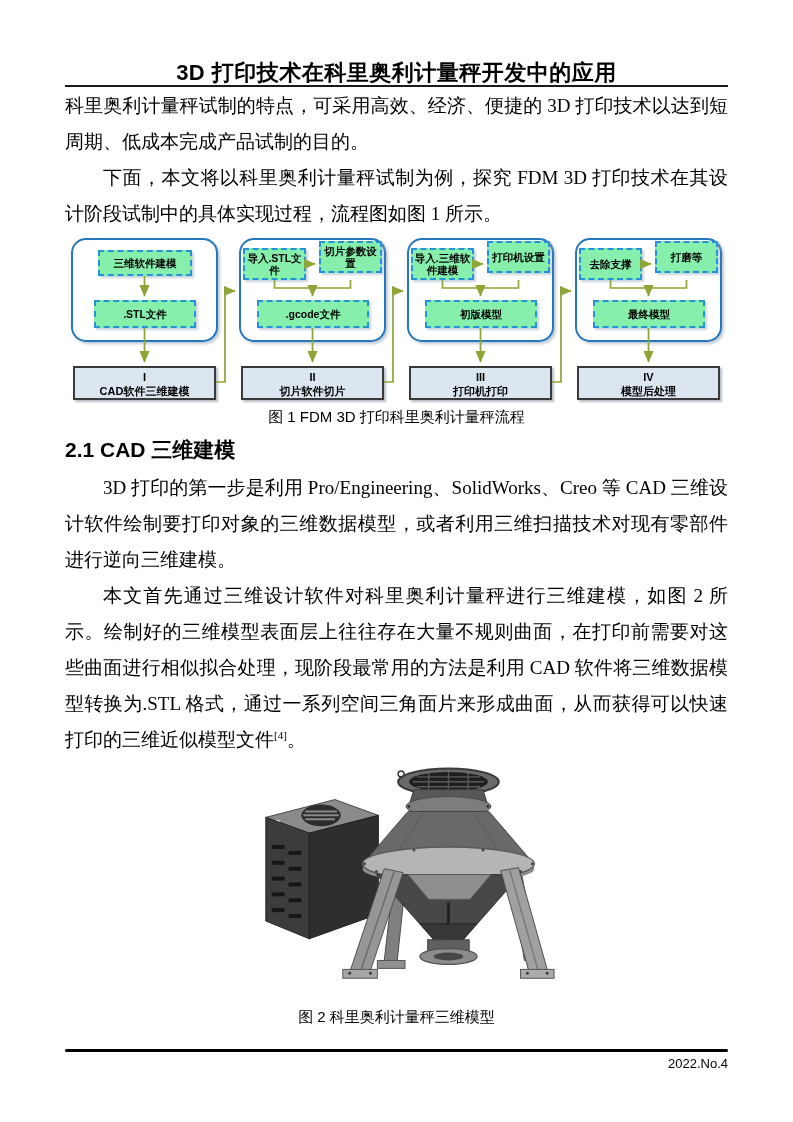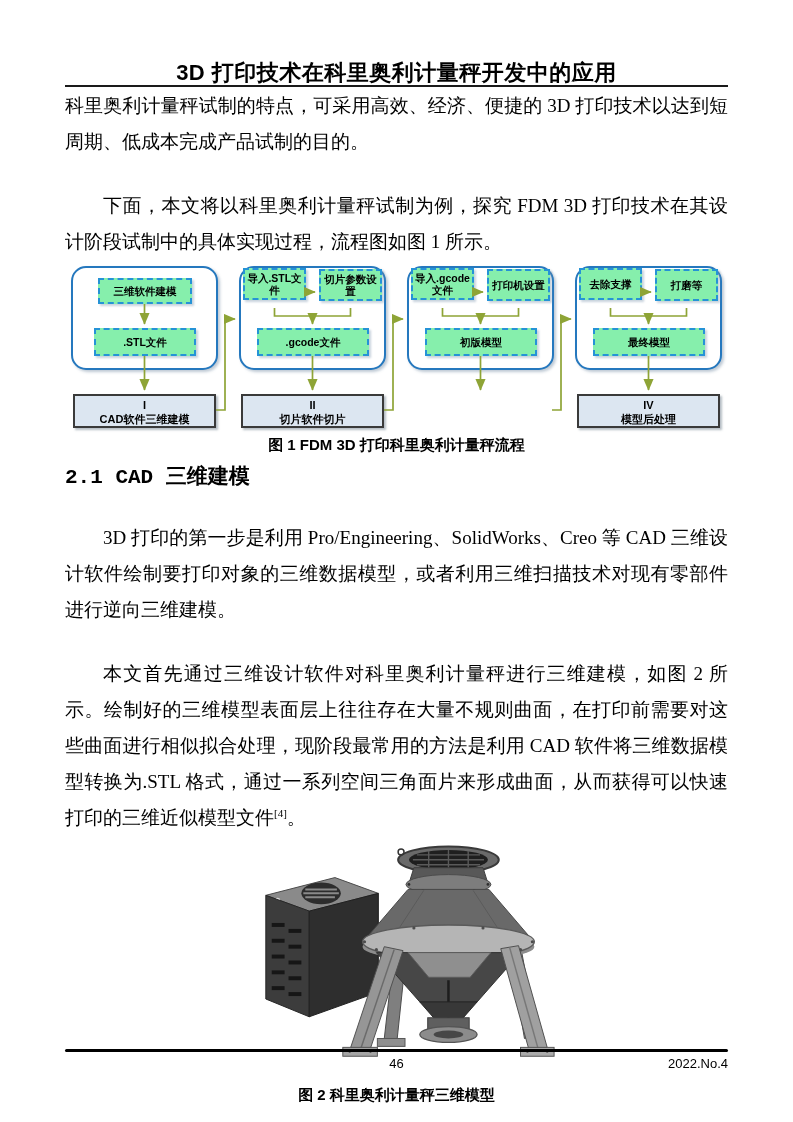--- a/index.html
+++ b/index.html
@@ -21,21 +21,21 @@
   }
   .header-rule {
     position: absolute; top: 85px; left: 65px; width: 663px; height: 2px;
     background: #1a1a1a;
   }
   .body-flow { position: absolute; top: 88px; left: 65px; width: 663px; }
   p.body-text {
     font-size: 19px; line-height: 36px;
     text-align: justify;
   }
-  p.indent { text-indent: 2em; margin-top: 28px; }
+  p.indent { text-indent: 2em; }
 
   
   .flowchart {
     position: relative; width: 663px; height: 166px;
     margin: 4px 0 0 0;
     font-family: "Liberation Sans", "DejaVu Sans", sans-serif;
   }
   .stage { position: absolute; top: 0; width: 159px; height: 166px; }
   .s0 { left: 0; } .s1 { left: 168px; } .s2 { left: 336px; } .s3 { left: 504px; }
   .round {
@@ -53,33 +53,33 @@
   .dbox {
     position: absolute;
     border: 2px dashed #2593d6; background: #86efac;
     box-shadow: 2px 2px 2px rgba(120,145,170,.4);
     display: flex; align-items: center; justify-content: center;
     text-align: center; font-weight: bold; font-size: 10.5px; line-height: 12px;
     color: #000;
   }
   .s0 .b1 { left: 33px; top: 14px; width: 94px;  height: 26px; }
   .s0 .b2 { left: 29px; top: 64px; width: 102px; height: 28px; }
-  .bl { left: 10px; top: 4px; width: 63px; height: 32px; }
+  .bl { left: 10px; top: 12px; width: 63px; height: 32px; }
   .br { left: 86px; top: 5px; width: 63px; height: 32px; }
   .bb { left: 24px; top: 64px; width: 112px; height: 28px; }
   .fc-arrows { position: absolute; left: 0; top: 0; pointer-events: none; }
 
   .fig-caption {
     text-align: center;
     font-family: "Liberation Sans", "DejaVu Sans", sans-serif;
-    font-weight: bold; font-size: 15px; line-height: 22px;
+    font-weight: normal; font-size: 15px; line-height: 22px;
     margin-top: 4px;
   }
   .section-heading {
-    font-family: Liberation Mono, monospace;
+    font-family: Liberation Sans, sans-serif;
     font-weight: bold; font-size: 21px; line-height: 28px;
     margin: 8px 0 6px 0; text-align: left;
   }
   sup.ref { font-size: 11px; vertical-align: super; line-height: 0; }
 
   
   .figure2 { width: 663px; text-align: center; margin-top: 8px; }
   .figure2 svg { margin-left: 18px; }
 
   
@@ -124,23 +124,27 @@
         <div class="dbox br">切片参数设置</div>
         <div class="dbox bb">.gcode文件</div>
         <div class="gbox">
           <div>II</div>
           <div>切片软件切片</div>
         </div>
       </div>
 
       <div class="stage s2">
         <div class="round"></div>
-        <div class="dbox bl">导入.gcode文件</div>
+        <div class="dbox bl">导入.三维软件建模</div>
         <div class="dbox br">打印机设置</div>
         <div class="dbox bb">初版模型</div>
+        <div class="gbox">
+          <div>III</div>
+          <div>打印机打印</div>
+        </div>
       </div>
 
       <div class="stage s3">
         <div class="round"></div>
         <div class="dbox bl">去除支撑</div>
         <div class="dbox br">打磨等</div>
         <div class="dbox bb">最终模型</div>
         <div class="gbox">
           <div>IV</div>
           <div>模型后处理</div>
@@ -265,16 +269,15 @@
         <rect x="266" y="206" width="34" height="9" fill="#ababab" stroke="#555"></rect>
         <circle cx="273" cy="210" r="1.5" fill="#3c3c3c"></circle>
           <circle cx="293" cy="210" r="1.5" fill="#3c3c3c"></circle>
       </svg>
       <div class="fig-caption">图 2 科里奥利计量秤三维模型</div>
     </div>
 
   </div>
 
   <div class="footer-rule"></div>
-  <div class="footer-page">46</div>
   <div class="footer-issue">2022.No.4</div>
 
 </div>
 
 </body></html>

